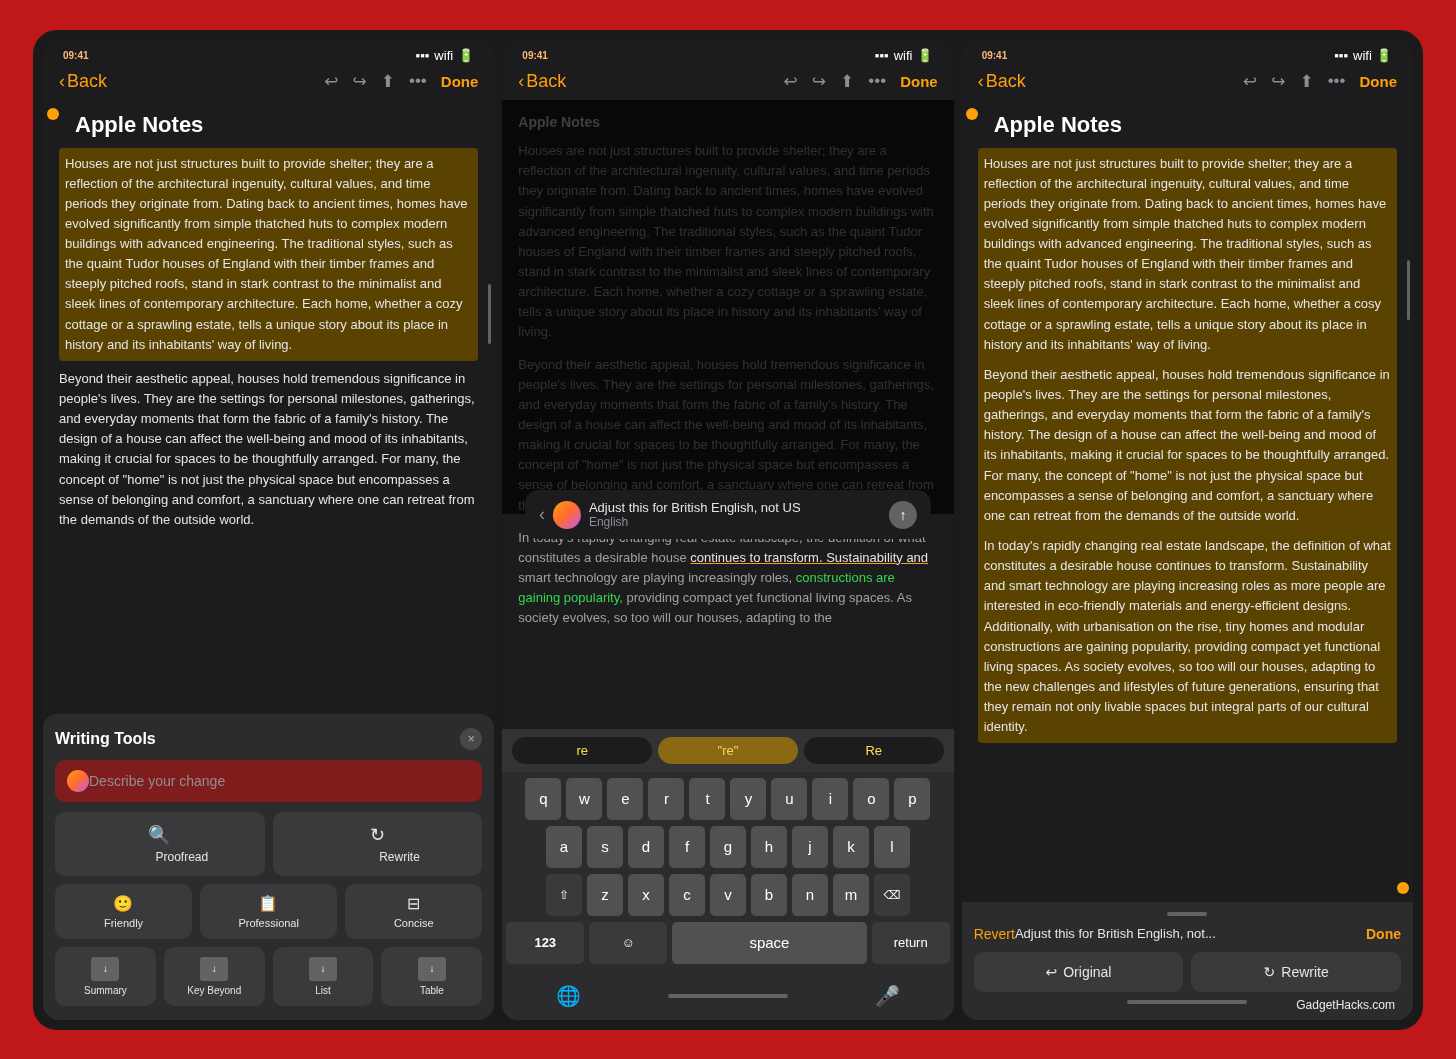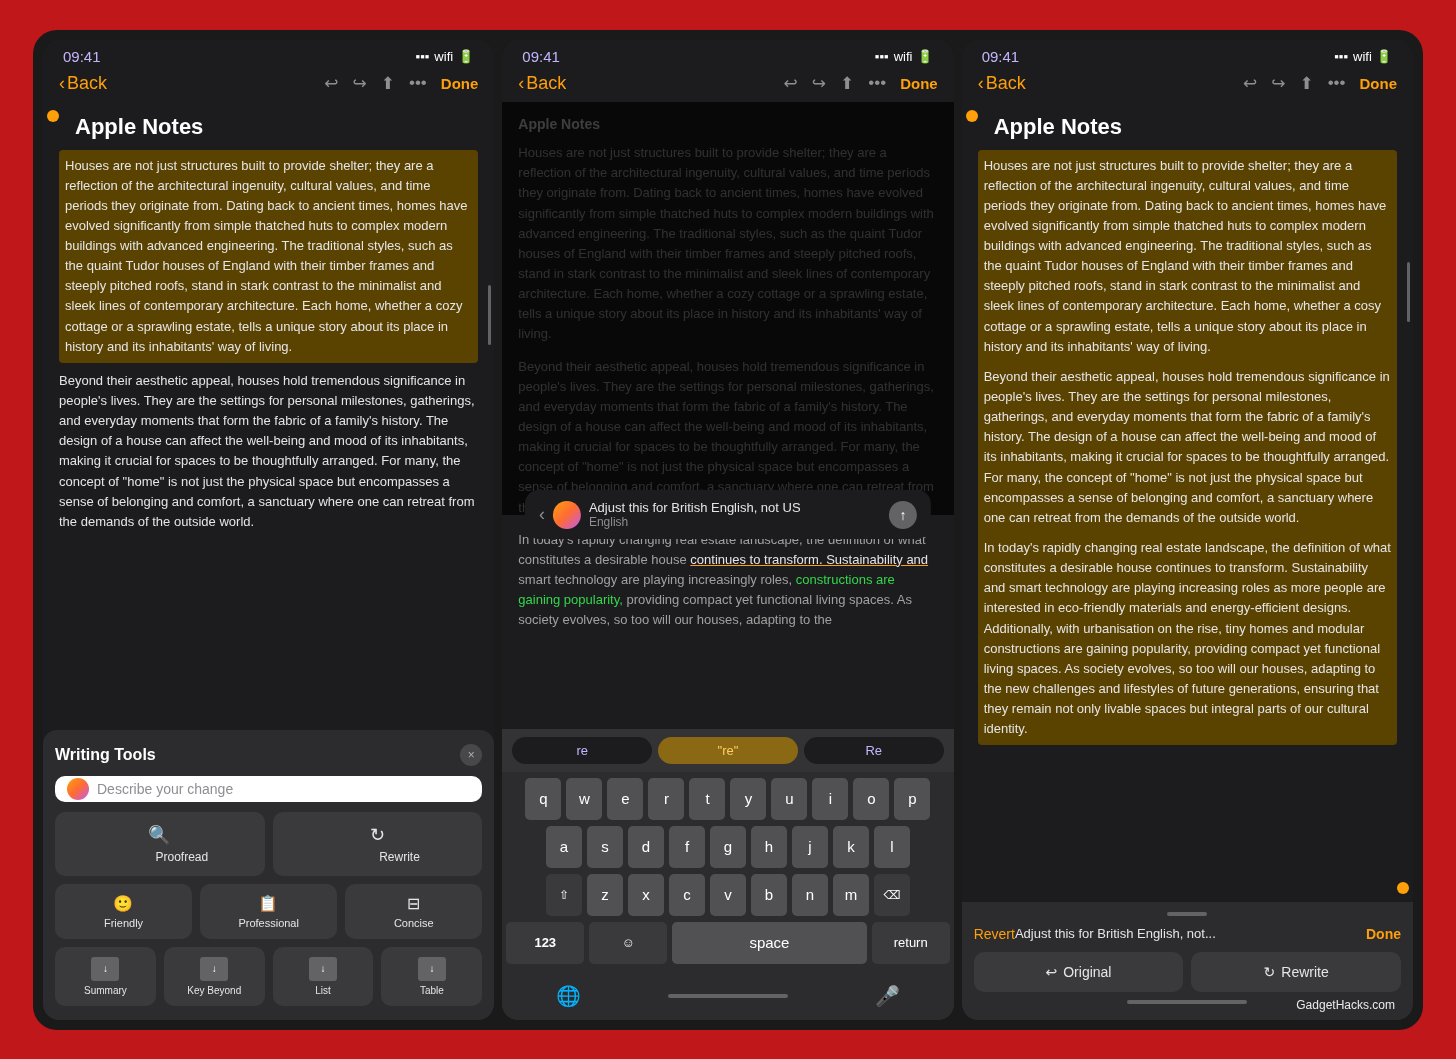--- a/index.html
+++ b/index.html
@@ -36,23 +36,23 @@
     }
     
     .status-bar {
       display: flex;
       justify-content: space-between;
       align-items: center;
       padding: 8px 20px 4px;
       background: #1c1c1e;
     }
     .status-time {
-      font-size: 15px;
-      font-weight: 400;
-      color: #c4b5fd;
+      font-size: 10px;
+      font-weight: 700;
+      color: #fdba74;
     }
     .status-icons {
       display: flex;
       gap: 5px;
       align-items: center;
     }
     .status-icons span {
       color: #fff;
       font-size: 13px;
     }
@@ -148,26 +148,25 @@
       height: 22px;
       background: #48484a;
       border-radius: 50%;
       display: flex;
       align-items: center;
       justify-content: center;
       color: #aeaeb2;
       font-size: 12px;
     }
     .wt-input {
-      background: #ffffff;
+      background: #7f1d1d;
       border-radius: 10px;
-      padding: 2px 12px;
-      display: flex;
-      align-items: center;
-      gap: 8px;
+      padding: 10px 12px;
+      display: flex;
+      align-items: center;
       margin-bottom: 10px;
     }
     .wt-input-icon {
       width: 22px;
       height: 22px;
       border-radius: 50%;
       background: linear-gradient(135deg, #ff9f0a, #ff6b35, #bf5af2);
       flex-shrink: 0;
     }
     .wt-input-text {
@@ -253,21 +252,21 @@
       background: #333335;
       padding: 8px 10px;
       display: flex;
       align-items: center;
       gap: 6px;
     }
     .suggestion-bubble {
       background: #1c1c1e;
       border-radius: 16px;
       padding: 6px 14px;
-      color: #c4b5fd;
+      color: #fde047;
       font-size: 13px;
       flex: 1;
       text-align: center;
     }
     .suggestion-bubble-active {
       background: #8b6914;
       border-radius: 16px;
       padding: 6px 14px;
       color: #fff;
       font-size: 13px;

